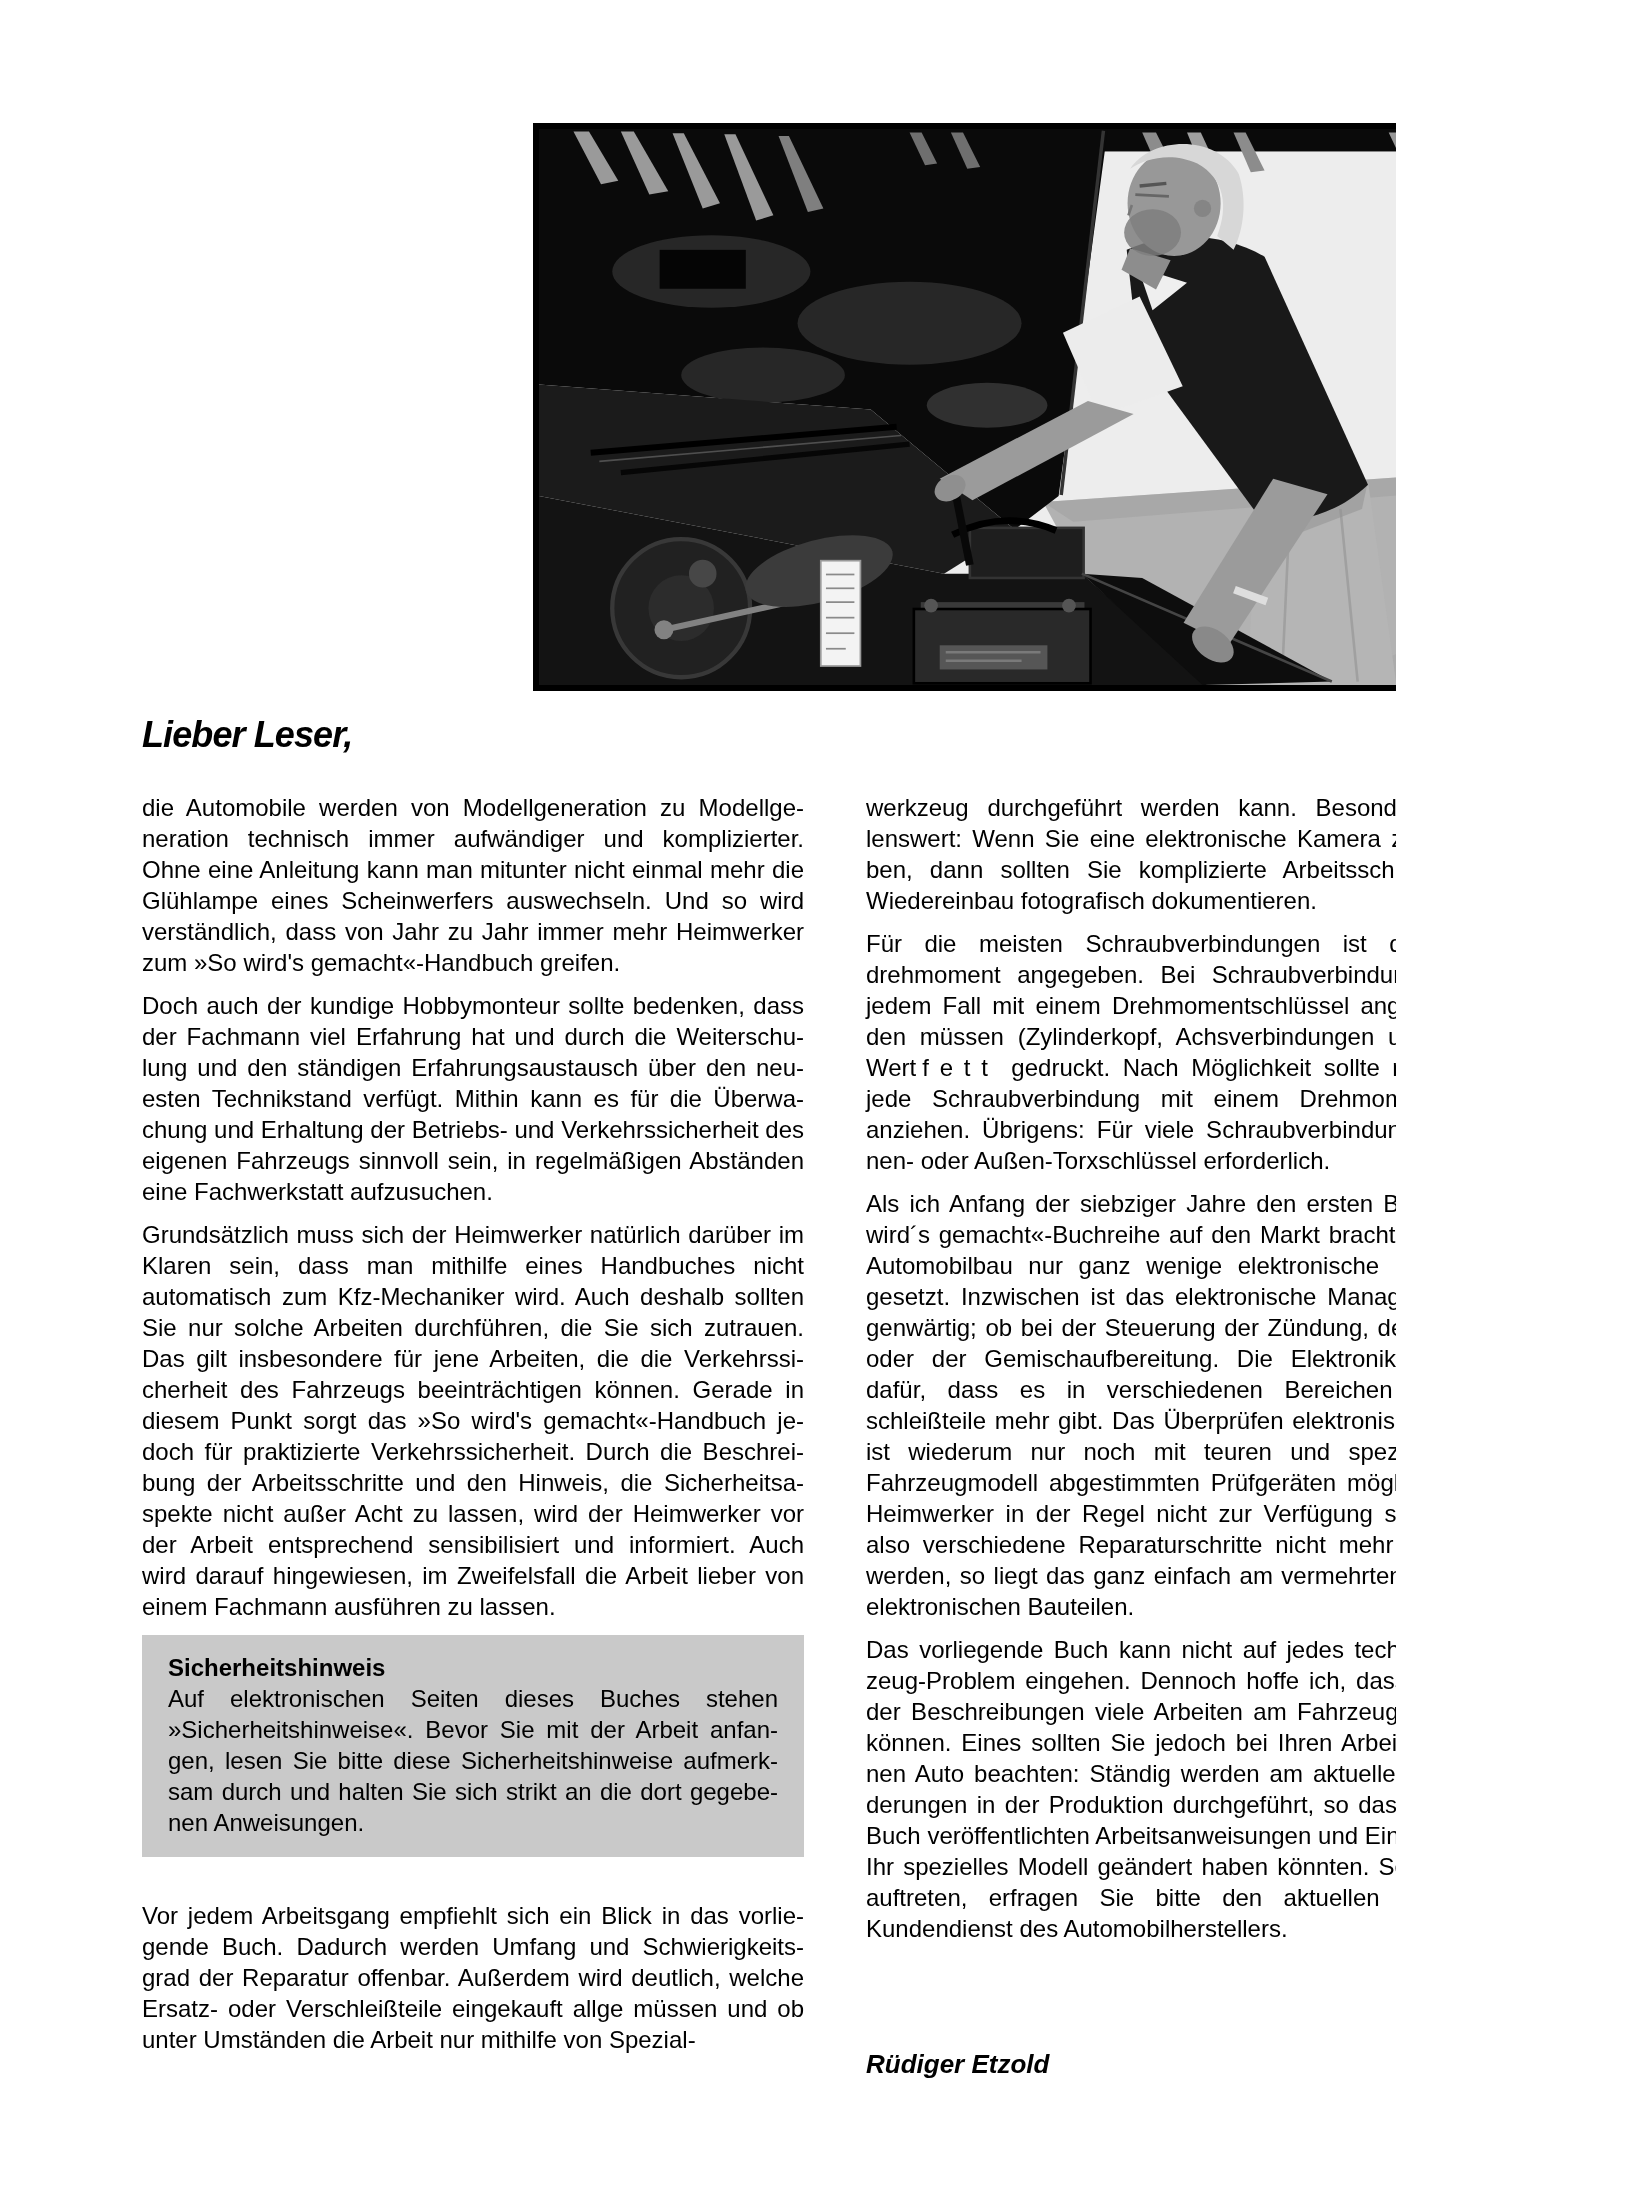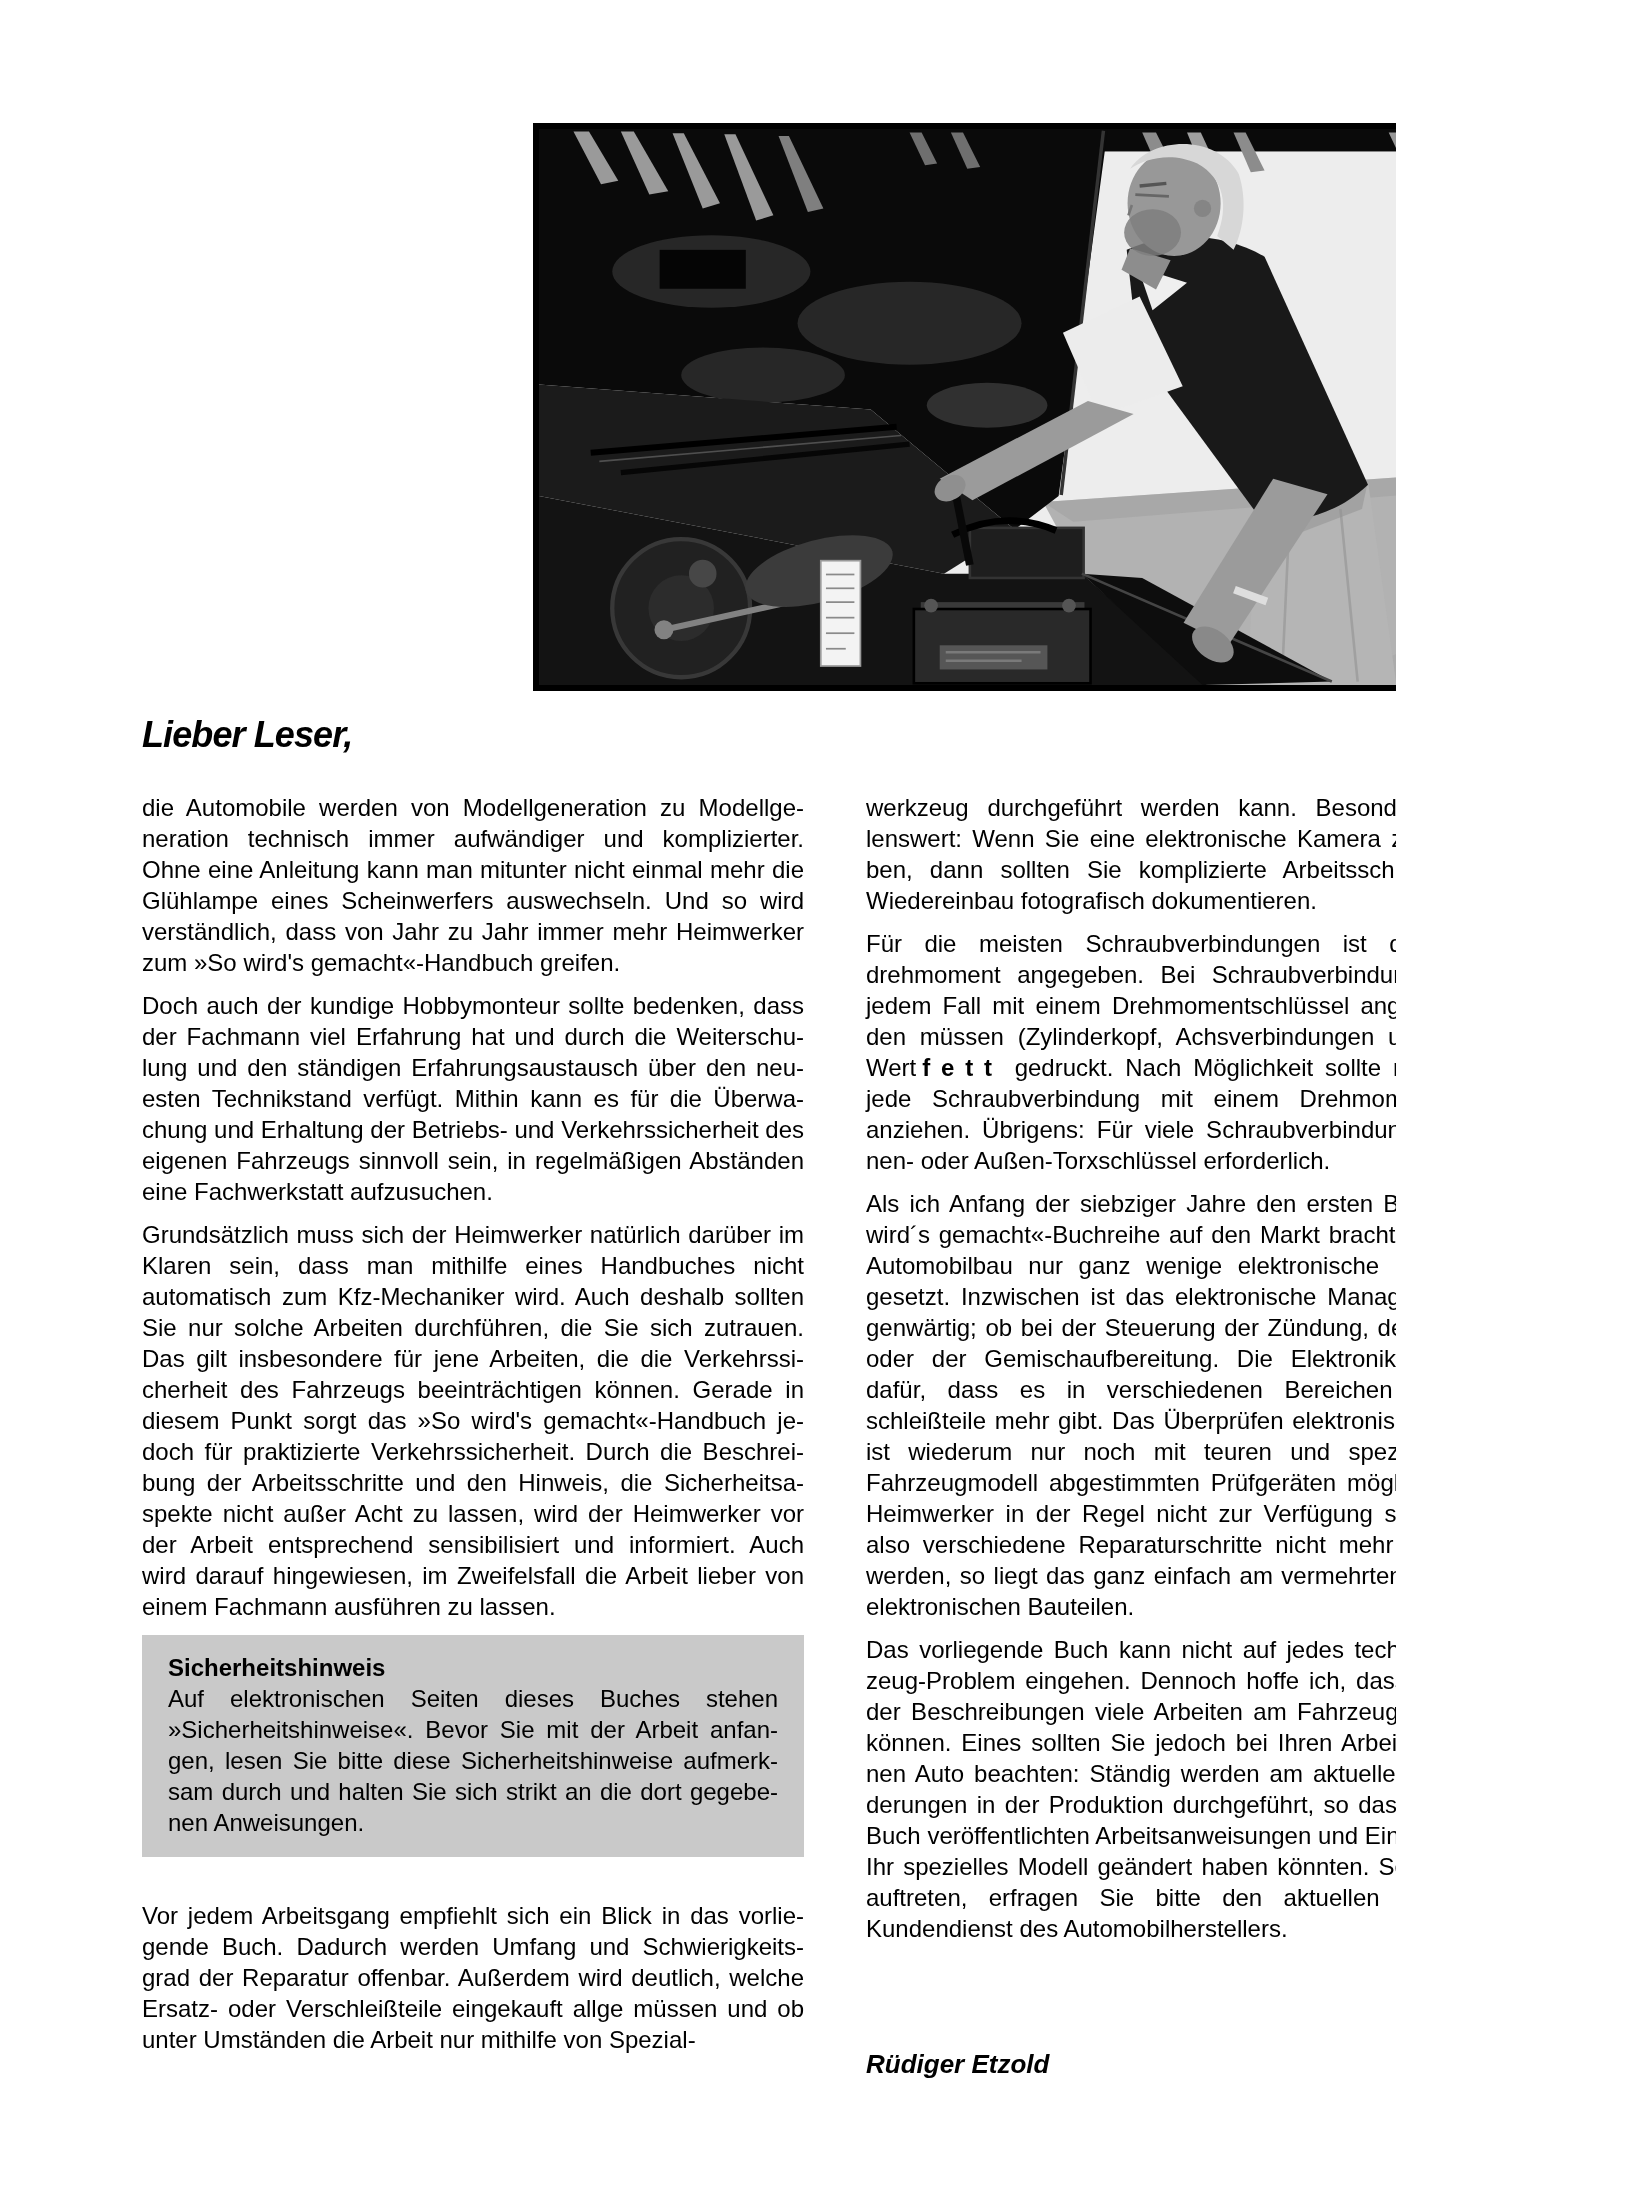--- a/index.html
+++ b/index.html
@@ -10,21 +10,21 @@
   .photo svg{display:block;width:100%;height:100%;}
   .heading{position:absolute;left:142px;top:714px;margin:0;
            font-size:36px;font-weight:bold;font-style:italic;letter-spacing:-0.9px;}
   .col{position:absolute;top:792px;font-size:24px;line-height:31px;}
   .col p{margin:0 0 12px 0;text-align:justify;text-align-last:left;}
   .col-left{left:142px;width:662px;}
   .col-right{left:866px;width:671px;}
   .safety-box{background:#c9c9c9;padding:17px 26px 19px 26px;margin:13px 0 43px 0;}
   .safety-box .box-title{font-weight:bold;margin:0;text-align:left;}
   .safety-box p{margin:0;}
-  .fett{font-weight:bold;letter-spacing:0.45em;margin-left:0.25em;}
+  .fett{font-weight:normal;letter-spacing:0.45em;margin-left:0.25em;}
   .signature{position:absolute;left:866px;top:2049px;width:650px;text-align:left;
              font-size:26px;font-weight:bold;font-style:italic;}
 </style>
 </head>
 <body>
 
 <div class="page">
 
   <figure class="photo">
     <svg viewBox="0 0 1150 644" preserveAspectRatio="none">

